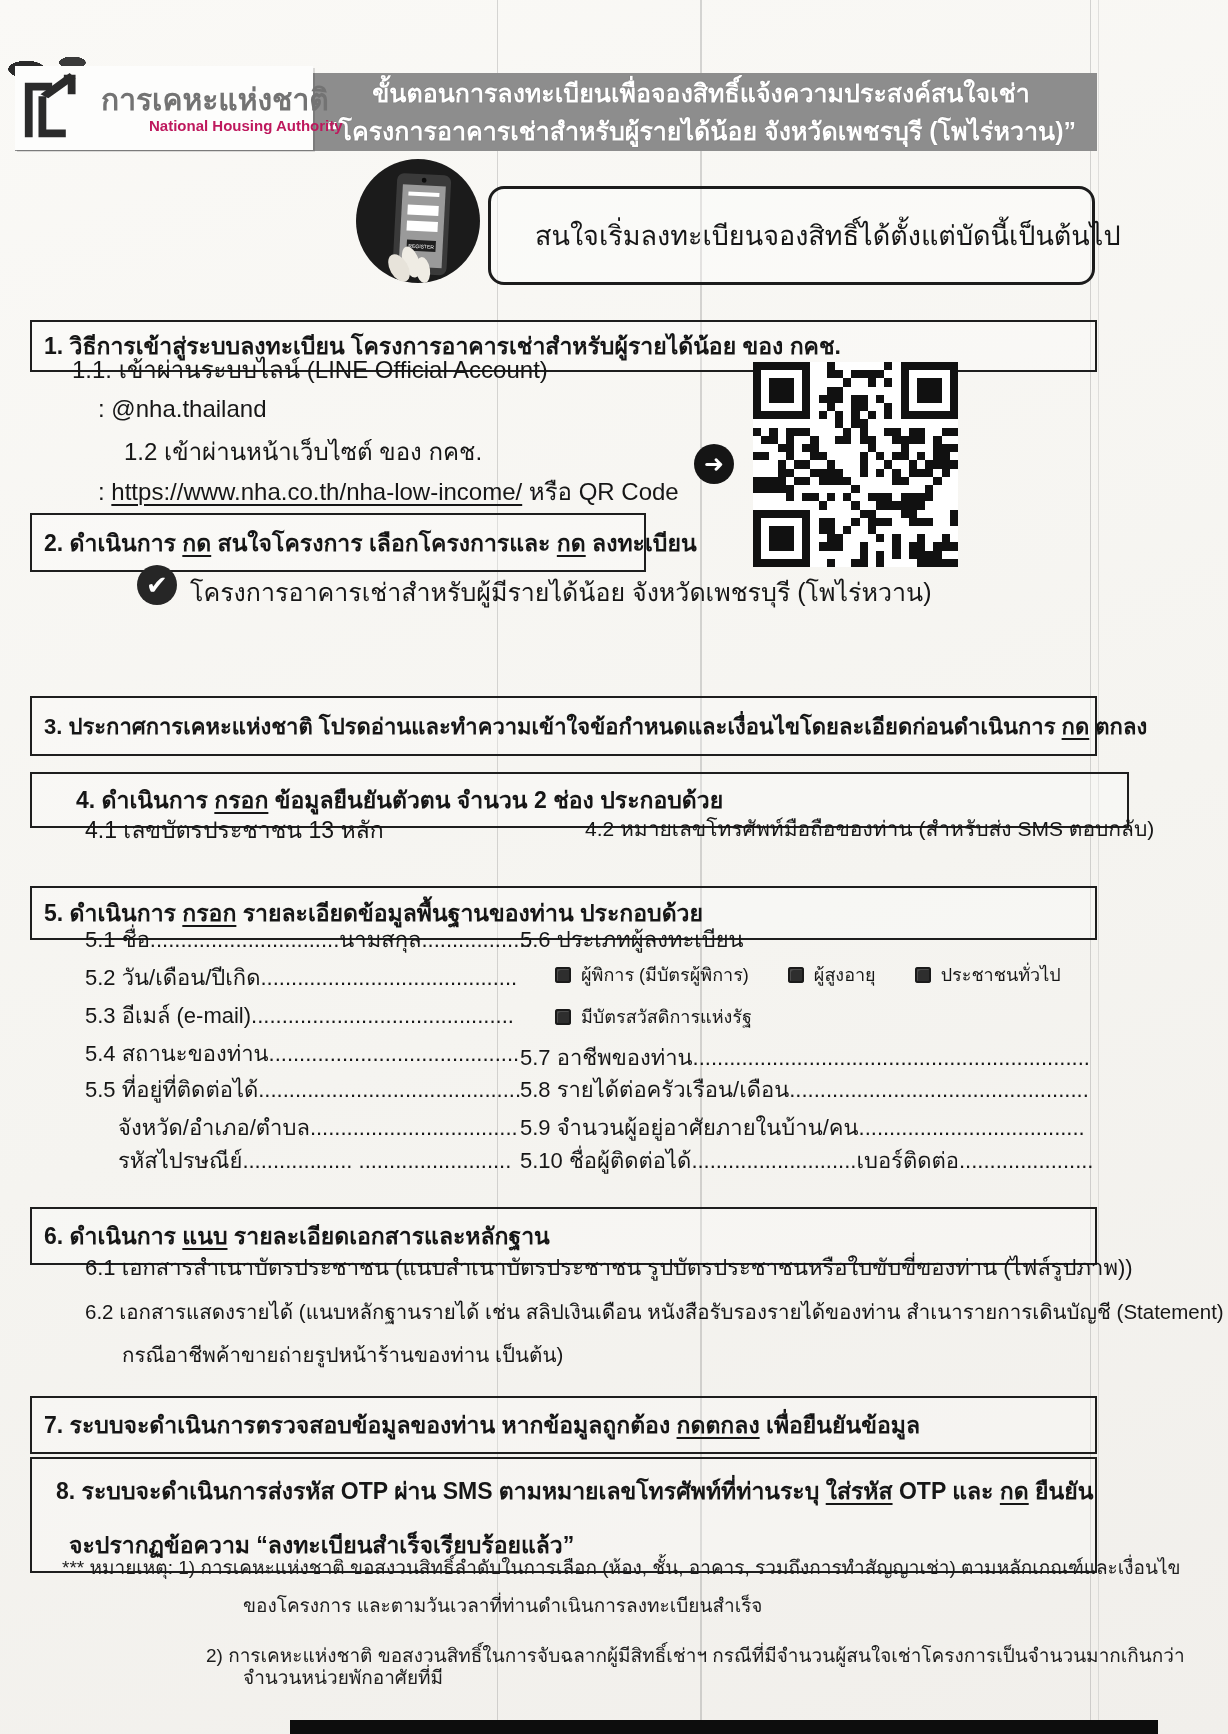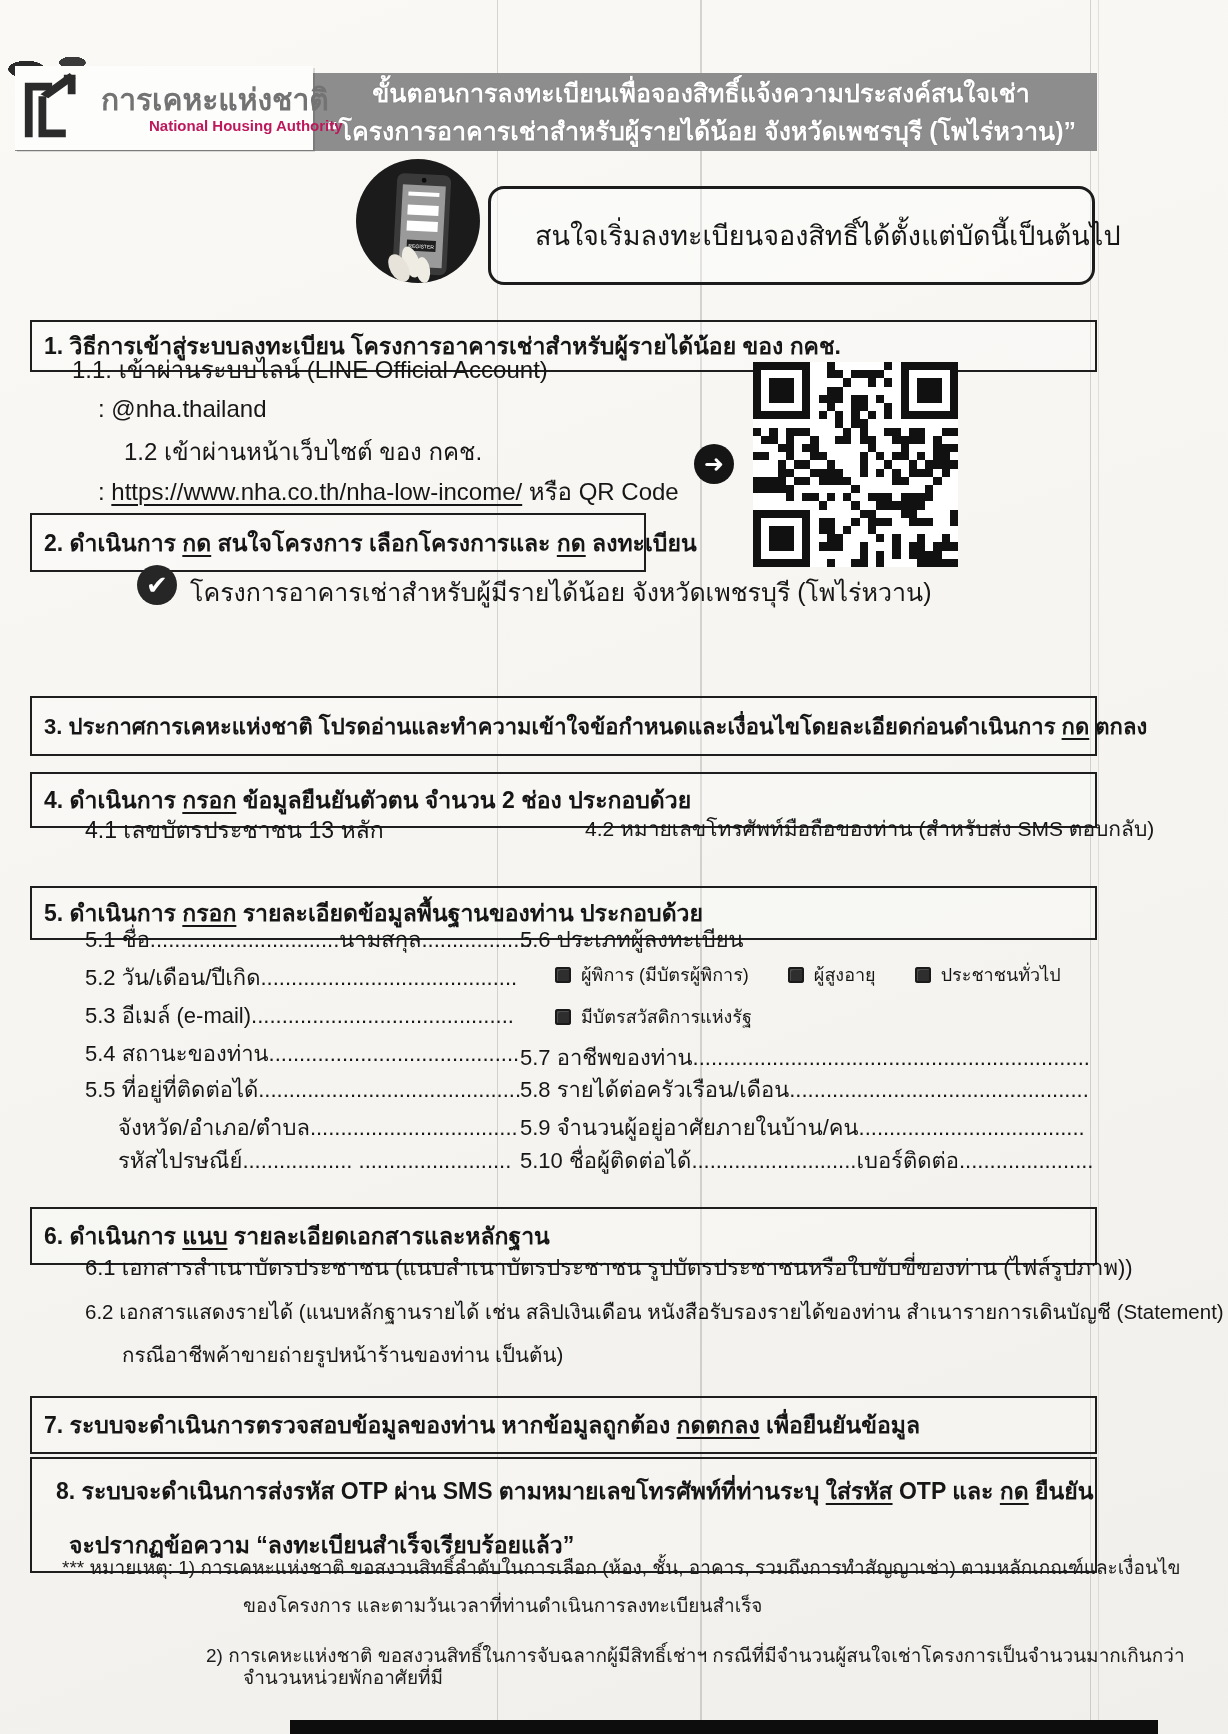--- a/index.html
+++ b/index.html
@@ -330,21 +330,21 @@
   <div class="secbox" style="top:489px;width:612px;height:55px;">
     <span class="h nowrap"><span>2. ดำเนินการ </span><span class="u">กด</span><span> สนใจโครงการ เลือกโครงการและ </span><span class="u">กด</span><span> ลงทะเบียน</span></span>
   </div>
   <div class="check-circle">✔</div>
   <div class="body-line nowrap" style="left:190px;top:572px;font-size:25px;">โครงการอาคารเช่าสำหรับผู้มีรายได้น้อย จังหวัดเพชรบุรี (โพไร่หวาน)</div>
 
   <div class="secbox" style="top:672px;height:56px;">
     <span class="h nowrap" style="font-size:22px;"><span>3. ประกาศการเคหะแห่งชาติ โปรดอ่านและทำความเข้าใจข้อกำหนดและเงื่อนไขโดยละเอียดก่อนดำเนินการ </span><span class="u">กด</span><span> ตกลง</span></span>
   </div>
 
-  <div class="secbox" style="top:748px;height:52px;">
+  <div class="secbox" style="top:748px;height:52px;padding-left:32px;">
     <span class="h nowrap"><span>4. ดำเนินการ </span><span class="u">กรอก</span><span> ข้อมูลยืนยันตัวตน จำนวน 2 ช่อง ประกอบด้วย</span></span>
   </div>
   <div class="body-line nowrap" style="left:85px;top:812px;font-size:23px;text-align:center;">4.1 เลขบัตรประชาชน 13 หลัก</div>
   <div class="body-line nowrap" style="left:585px;top:812px;font-size:21px;">4.2 หมายเลขโทรศัพท์มือถือของท่าน (สำหรับส่ง SMS ตอบกลับ)</div>
 
   <div class="secbox" style="top:862px;height:50px;">
     <span class="h nowrap"><span>5. ดำเนินการ </span><span class="u">กรอก</span><span> รายละเอียดข้อมูลพื้นฐานของท่าน ประกอบด้วย</span></span>
   </div>
   <div class="body-line nowrap" style="left:85px;top:922px;font-size:22px;">5.1 ชื่อ...............................นามสกุล..................</div>
   <div class="body-line nowrap" style="left:85px;top:960px;font-size:22px;">5.2 วัน/เดือน/ปีเกิด..........................................</div>

